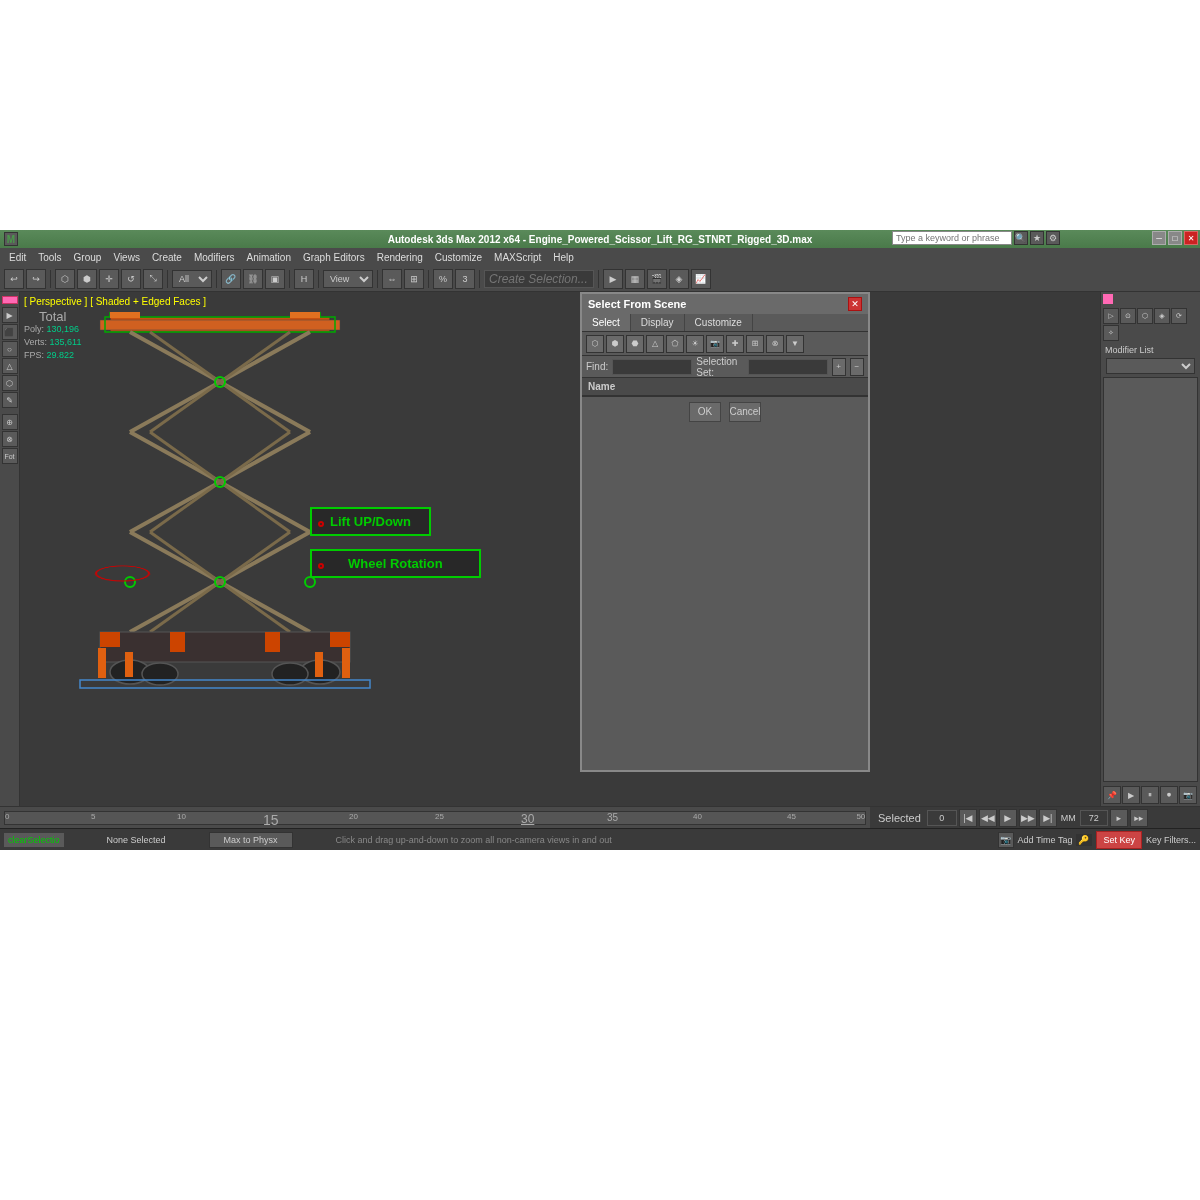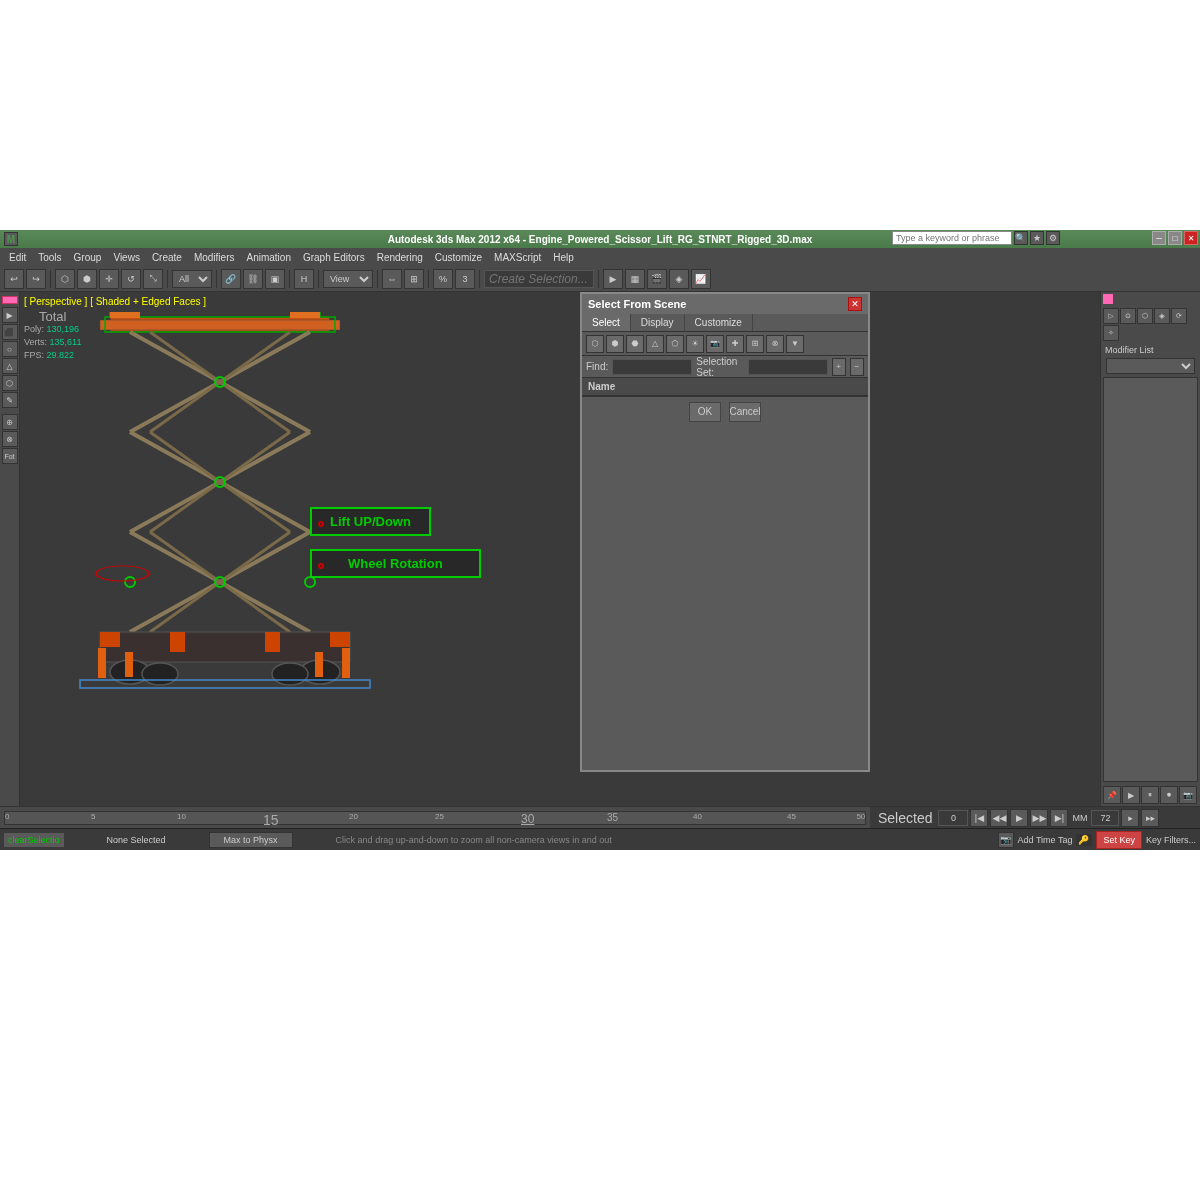--- a/index.html
+++ b/index.html
@@ -670,21 +670,21 @@
         <span style="position:absolute;left:60%;color:#aaa;font-size:12px;top:0;text-decoration:underline;">30</span>
         <span style="position:absolute;left:70%;color:#aaa;font-size:10px;top:0;">35</span>
         <span style="position:absolute;left:80%;color:#aaa;font-size:8px;top:0;">40</span>
         <span style="position:absolute;left:90%;color:#aaa;font-size:8px;top:0;margin-left:8px;">45</span>
         <span style="position:absolute;left:99%;color:#aaa;font-size:8px;top:0;">50</span>
       </div>
     </div>
   </div>
 
   <div style="position:absolute;bottom:22px;left:870px;right:0;height:22px;background:#3a3a3a;border-top:1px solid #333;display:flex;align-items:center;padding:0 4px;gap:2px;">
-    <div style="color:#ccc;font-size:14px;padding:0 4px;">Selected</div>
+    <div style="color:#ccc;font-size:11px;padding:0 4px;">Selected</div>
     <input class="frame-input" style="width: 30px; height: 16px; background: rgb(58, 58, 58); border: 1px solid rgb(85, 85, 85); color: rgb(204, 204, 204); font-size: 9px; text-align: center;" value="0">
     <div class="play-btn">|◀</div>
     <div class="play-btn">◀◀</div>
     <div class="play-btn">▶</div>
     <div class="play-btn">▶▶</div>
     <div class="play-btn">▶|</div>
     <div style="color:#ccc;font-size:9px;padding:0 2px;">MM</div>
     <input class="frame-input" style="width: 28px; height: 16px; background: rgb(58, 58, 58); border: 1px solid rgb(85, 85, 85); color: rgb(204, 204, 204); font-size: 9px; text-align: center;" value="72">
     <div class="play-btn">▸</div>
     <div class="play-btn">▸▸</div>

